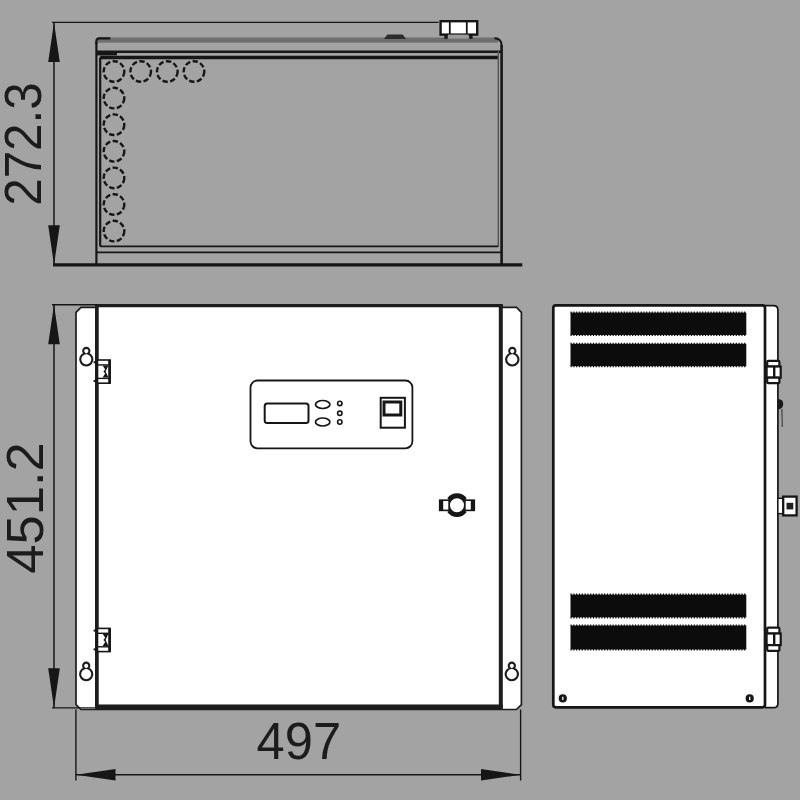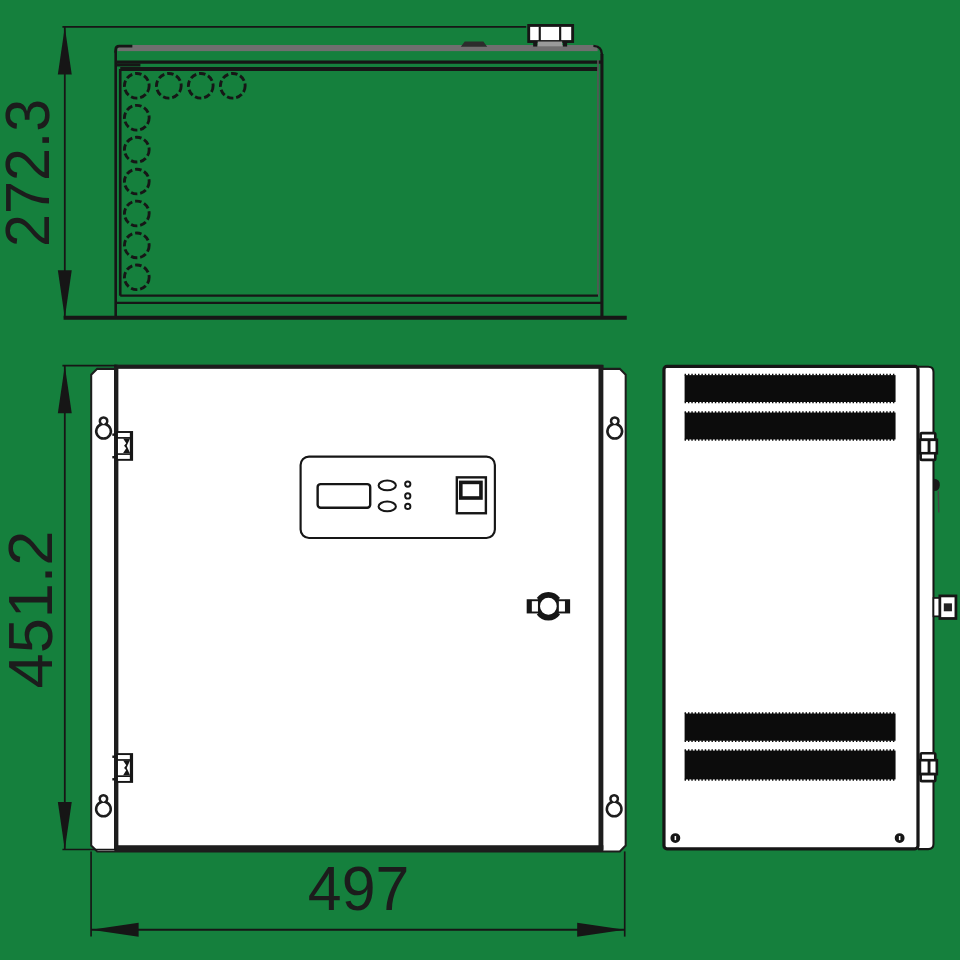--- a/index.html
+++ b/index.html
@@ -1,16 +1,16 @@
 <!DOCTYPE html>
 <html><head>
 <meta charset="utf-8">
 <style>
   html,body{margin:0;padding:0;background:#fff;}
-  #page{position:relative;width:800px;height:800px;background:#15803d;overflow:hidden;}
+  #page{position:relative;width:800px;height:800px;background:#a3a3a3;overflow:hidden;}
   svg{position:absolute;left:0;top:0;}
   text{font-family:"Liberation Sans", sans-serif;fill:#1c1c1c;}
 </style>
 </head>
 <body>
 <div id="page">
 <svg width="800" height="800" viewBox="0 0 800 800">
 
   <g stroke="#161616" fill="none" stroke-linecap="butt">
 

